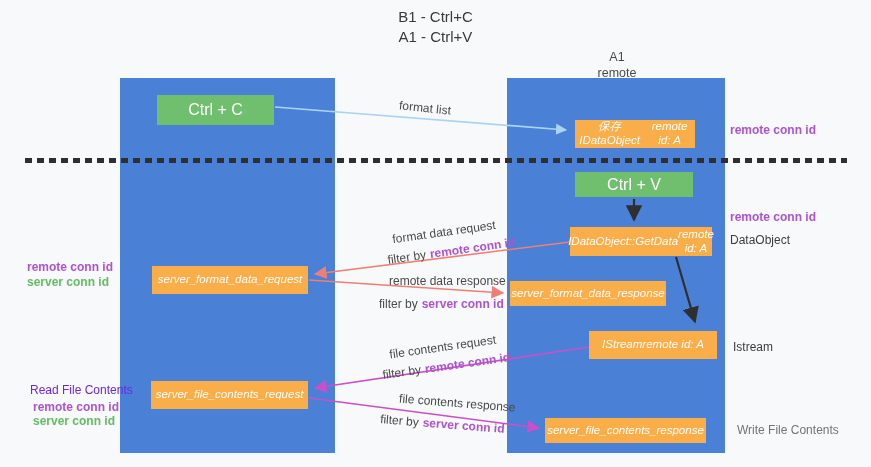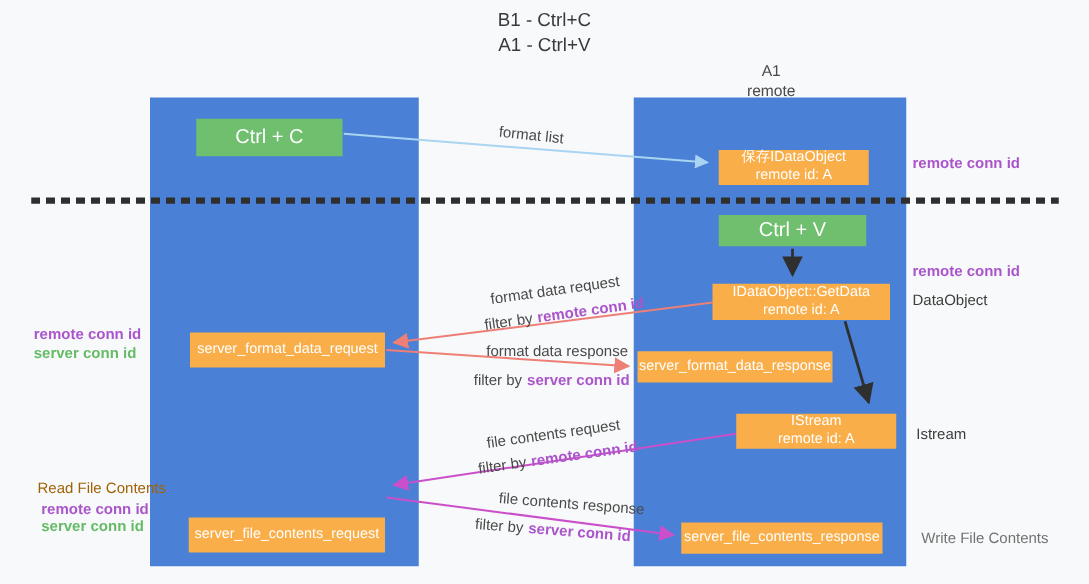--- a/index.html
+++ b/index.html
@@ -19,21 +19,21 @@
   .col.right{left:507px;width:218px;}
   .dash{
     position:absolute;left:25px;top:158px;width:822px;height:5px;
     background:repeating-linear-gradient(90deg,var(--arrow-black,#2f2f2f) 0 7px,transparent 7px 12px);
   }
   .gbox,.obox{
     position:absolute;color:#fff;display:flex;align-items:center;justify-content:center;
     text-align:center;box-sizing:border-box;
   }
   .gbox{background:var(--box-green,#6fbf6e);font-size:16px;}
-  .obox{background:var(--box-orange,#f9ae49);font-size:11.5px;flex-direction:column;line-height:1.2;}
+  .obox{background:var(--box-orange,#f9ae49);font-size:11.5px;flex-direction:row;line-height:1.2;font-style:italic;}
   .lbl{position:absolute;font-size:12px;color:#4a4a4a;white-space:nowrap;}
   .purple{color:var(--purple-text,#aa55cc);font-weight:bold;}
   .greent{color:var(--green-text,#66bb66);font-weight:bold;}
   .gap{margin-left:4px;}
   .rotup{transform:rotate(-8deg);}
   .rotdn{transform:rotate(4.5deg);}
   .rotdn6{transform:rotate(6deg);}
   svg.overlay{position:absolute;left:0;top:0;pointer-events:none;}
 </style>
 </head>
@@ -104,36 +104,36 @@
 
   <div class="obox" style="left:510px;top:281px;width:156px;height:25px;">
     <span>server_format_data_response</span>
   </div>
 
   <div class="obox" style="left:589px;top:331px;width:128px;height:28px;">
     <span>IStream</span>
     <span>remote id: A</span>
   </div>
 
-  <div class="obox" style="left:151px;top:381px;width:157px;height:28px;margin-top:33px;">
+  <div class="obox" style="left:151px;top:381px;width:157px;height:28px;">
     <span>server_file_contents_request</span>
   </div>
 
   <div class="obox" style="left:545px;top:418px;width:161px;height:25px;">
     <span>server_file_contents_response</span>
   </div>
 
   <div class="lbl rotdn6" style="left:399px;top:101px;">format list</div>
 
   <div class="lbl rotup" style="left:392px;top:225px;">format data request</div>
   <div class="lbl rotup" style="left:387px;top:244px;">
     <span>filter by</span><span class="purple gap">remote conn id</span>
   </div>
 
-  <div class="lbl" style="left:389px;top:274px;">format data response</div>
+  <div class="lbl" style="left:389px;top:274px;">remote data response</div>
   <div class="lbl" style="left:379px;top:297px;">
     <span>filter by</span><span class="purple gap">server conn id</span>
   </div>
 
   <div class="lbl rotup" style="left:389px;top:340px;">file contents request</div>
   <div class="lbl rotup" style="left:382px;top:359px;">
     <span>filter by</span><span class="purple gap">remote conn id</span>
   </div>
 
   <div class="lbl rotdn" style="left:399px;top:396px;">file contents response</div>
@@ -142,17 +142,17 @@
   </div>
 
   <div class="lbl purple" style="left:730px;top:123px;">remote conn id</div>
   <div class="lbl purple" style="left:730px;top:210px;">remote conn id</div>
   <div class="lbl" style="left:730px;top:233px;color:#3d3d3d;">DataObject</div>
   <div class="lbl" style="left:733px;top:340px;color:#3d3d3d;">Istream</div>
   <div class="lbl" style="left:737px;top:423px;color:#737373;">Write File Contents</div>
 
   <div class="lbl purple" style="left:27px;top:260px;">remote conn id</div>
   <div class="lbl greent" style="left:27px;top:275px;">server conn id</div>
-  <div class="lbl" style="left:30px;top:383px;color:#a16207;">Read File Contents</div>
+  <div class="lbl" style="left:30px;top:383px;color:#6d28d9;">Read File Contents</div>
   <div class="lbl purple" style="left:33px;top:400px;">remote conn id</div>
   <div class="lbl greent" style="left:33px;top:414px;">server conn id</div>
 
 </div>
 
 </body></html>

